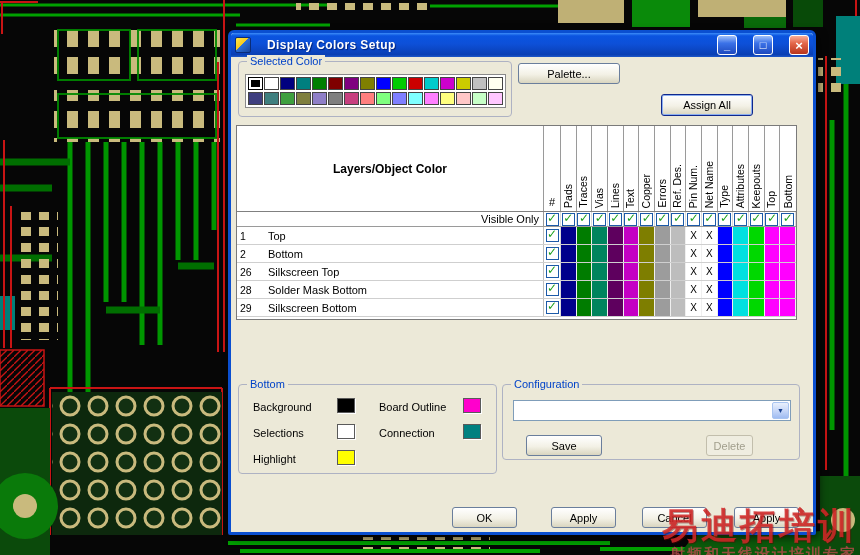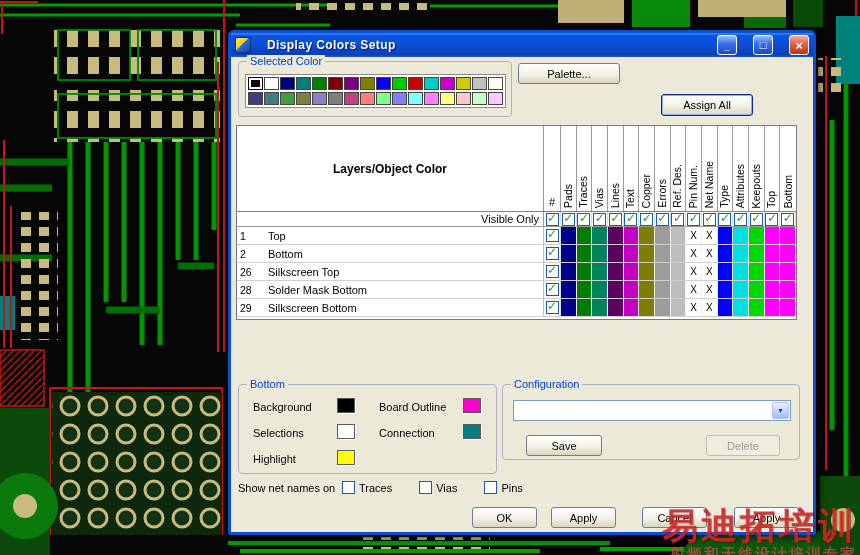--- a/index.html
+++ b/index.html
@@ -559,42 +559,25 @@
         </div>
     </div>
 
     <div class="group" style="left:271px;top:327px;width:298px;height:76px">
       <span class="glabel">Configuration</span>
       <div class="combo">
         <span class="combo-val"></span>
         <span class="combo-btn">▼</span>
       </div>
       <button class="btn" style="left:23px;top:50px;width:76px;height:21px">Save</button>
-      <button class="btn disabled" style="left:203px;top:50px;width:74px;height:21px" disabled="">Delete</button>
+      <button class="btn disabled" style="left:203px;top:50px;width:47px;height:21px" disabled="">Delete</button>
     </div>
 
-    <div class="netnames">
-      <span class="nn-label">Show net names on</span>
-      <span class="nn-opts">
-          <label class="nn-opt">
-            <span class="cb"></span>
-            <span>Traces</span>
-          </label>
-          <label class="nn-opt">
-            <span class="cb"></span>
-            <span>Vias</span>
-          </label>
-          <label class="nn-opt">
-            <span class="cb"></span>
-            <span>Pins</span>
-          </label>
-        </span>
-    </div>
-
-    <button class="btn footer" style="left:241px">OK</button>
+
+    <button class="btn footer" style="left:221px">OK</button>
     <button class="btn footer" style="left:320px">Apply</button>
     <button class="btn footer" style="left:411px">Cancel</button>
     <button class="btn footer" style="left:503px">Apply</button>
   </div>
 </div>
 
 <div class="watermark">
   <div class="wm1">易迪拓培训</div>
   <div class="wm2">射频和天线设计培训专家</div>
 </div>

